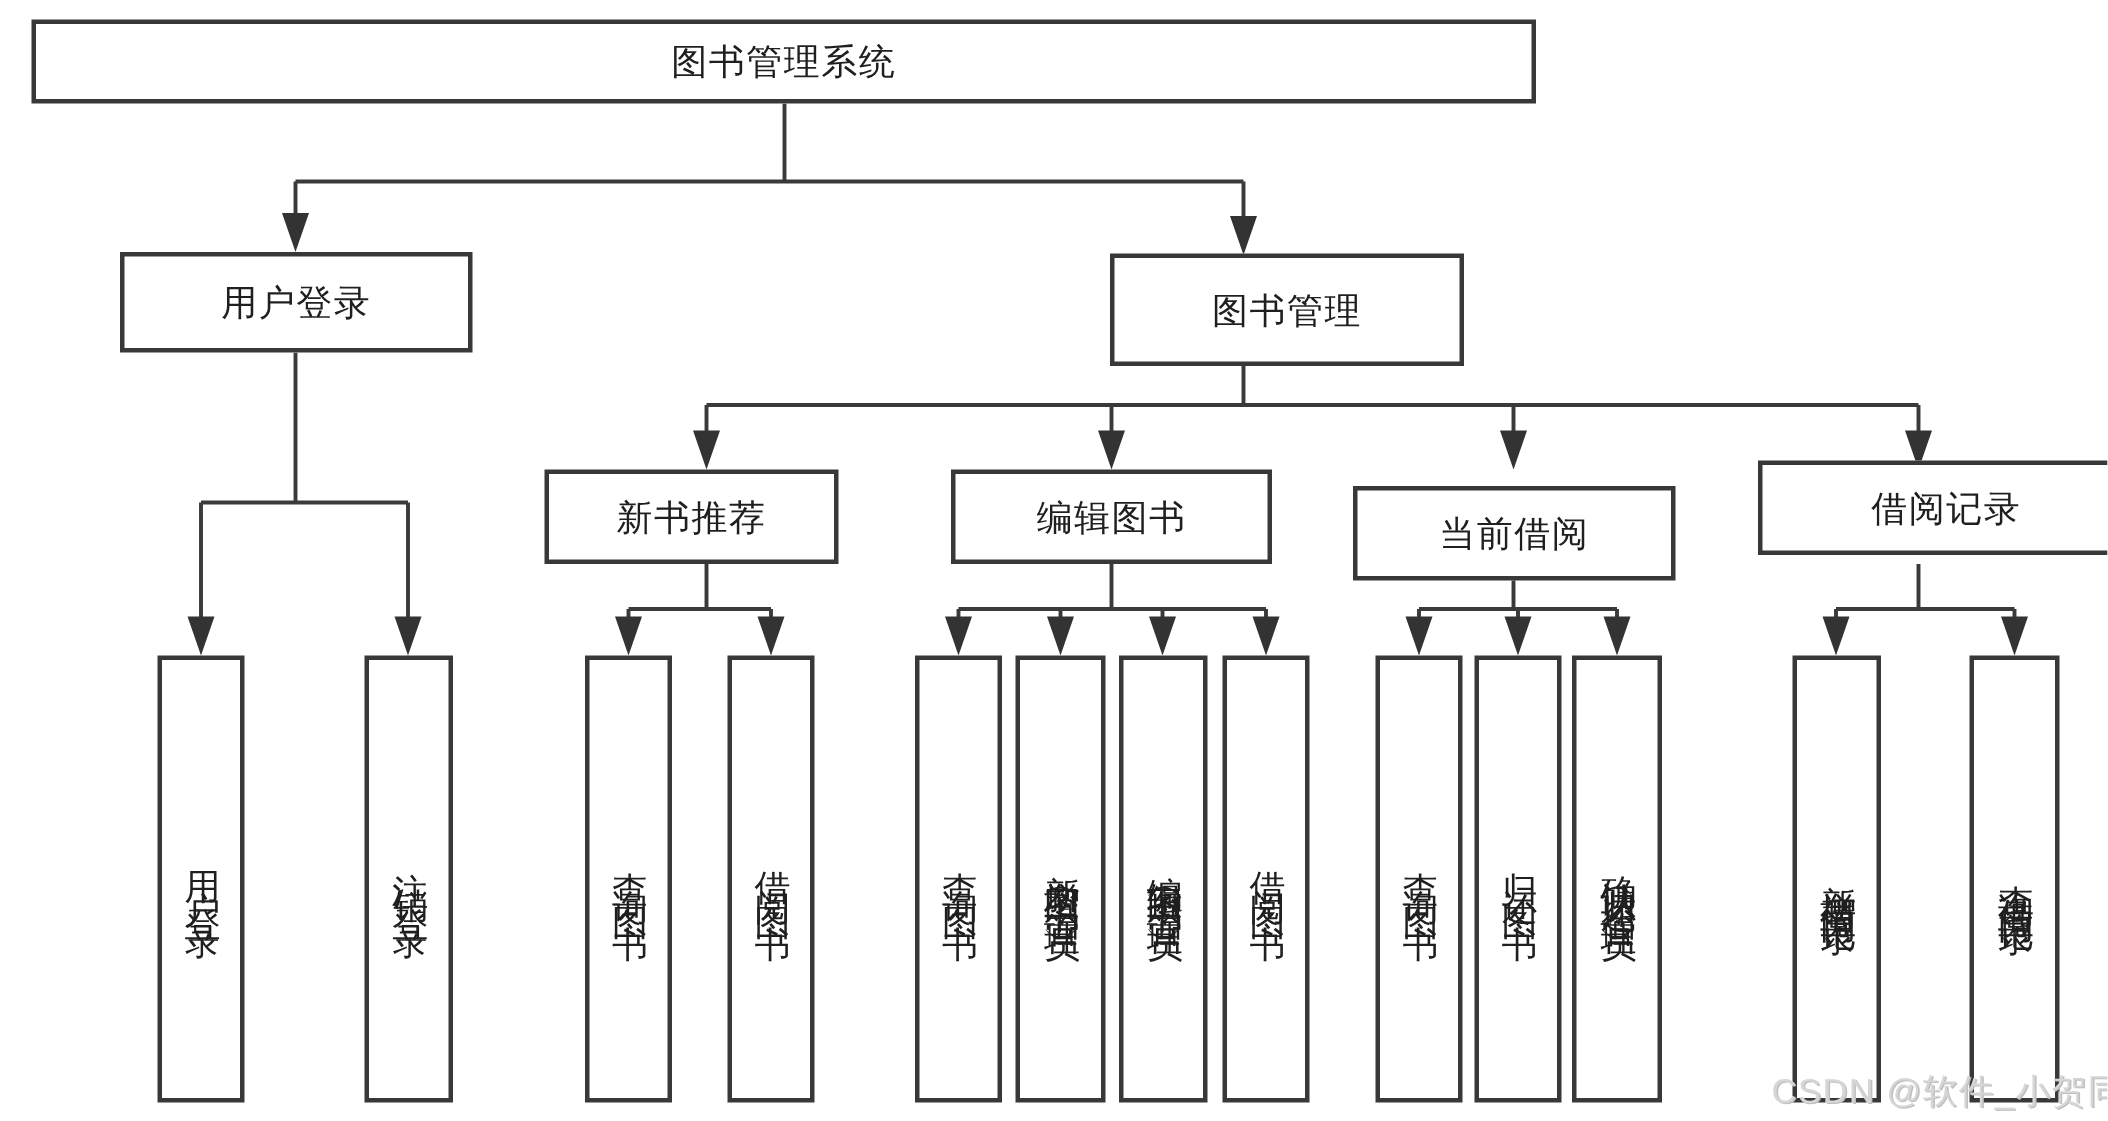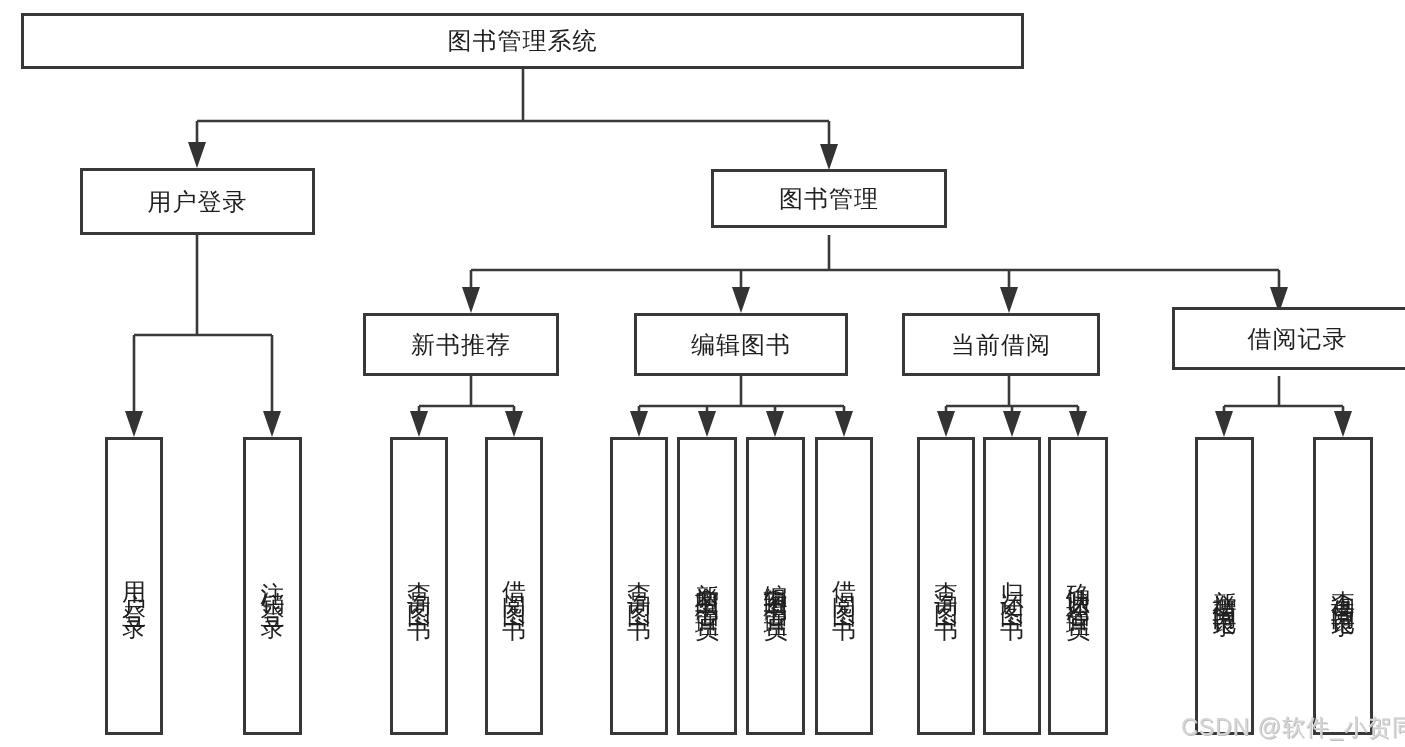--- a/index.html
+++ b/index.html
@@ -90,31 +90,31 @@
       M1334 411 L1352 411 L1343 437 Z"></path>
   </svg>
 
   <div class="node h" style="left:21px;top:13px;width:1003px;height:56px">
     <span>图书管理系统</span>
   </div>
 
   <div class="node h" style="left:80px;top:168px;width:235px;height:67px">
     <span>用户登录</span>
   </div>
-  <div class="node h" style="left:711px;top:169px;width:236px;height:59px">
+  <div class="node h" style="left:740px;top:169px;width:236px;height:75px">
     <span>图书管理</span>
   </div>
 
   <div class="node h" style="left:363px;top:313px;width:196px;height:63px">
     <span>新书推荐</span>
   </div>
   <div class="node h" style="left:634px;top:313px;width:214px;height:63px">
     <span>编辑图书</span>
   </div>
-  <div class="node h" style="left:902px;top:313px;width:198px;height:63px">
+  <div class="node h" style="left:902px;top:324px;width:215px;height:63px">
     <span>当前借阅</span>
   </div>
   <div class="node h" style="left:1172px;top:307px;width:251px;height:63px">
     <span>借阅记录</span>
   </div>
 
   <div class="node v" style="left:105px;top:437px;width:58px;height:298px">
     <span style="letter-spacing: 12px;">用户登录</span>
   </div>
   <div class="node v" style="left:243px;top:437px;width:59px;height:298px">

